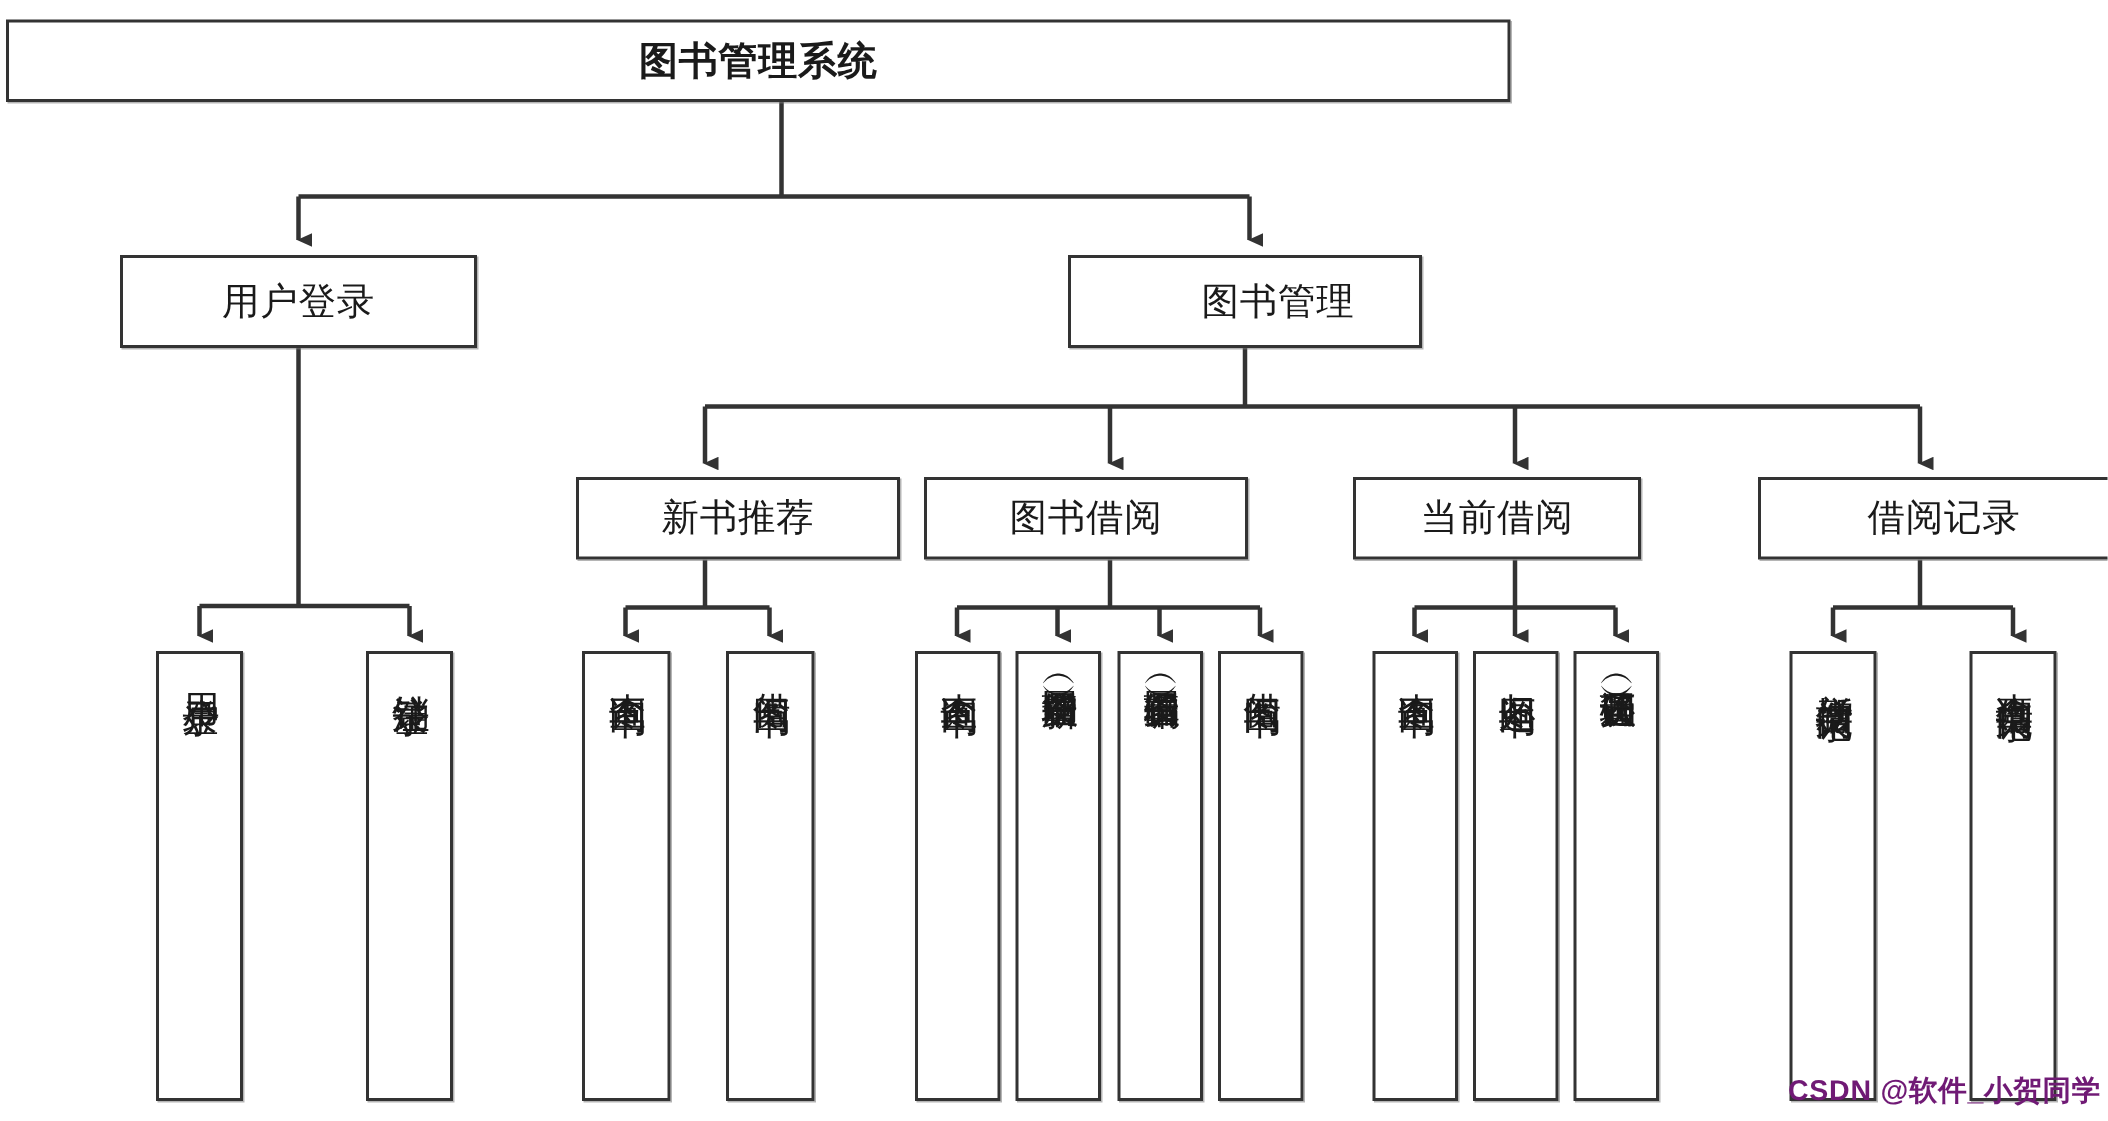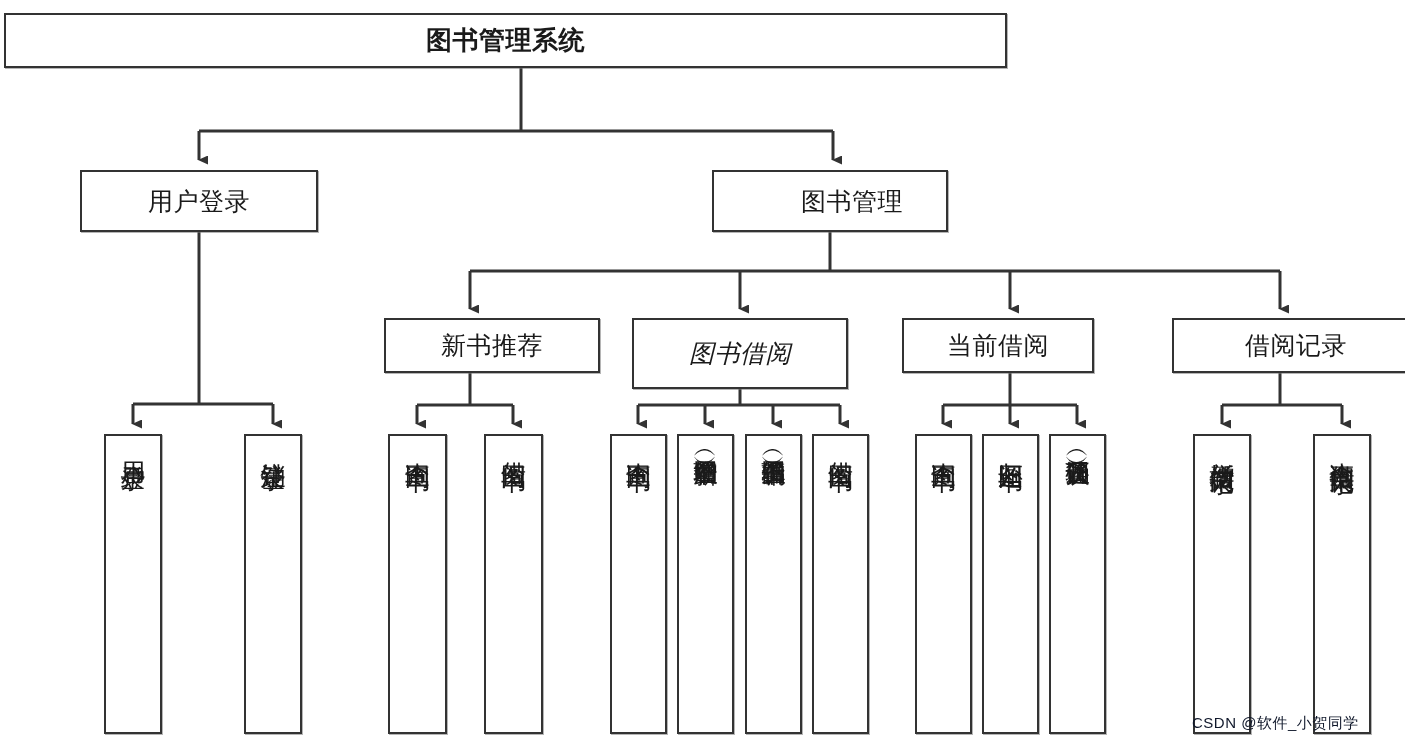--- a/index.html
+++ b/index.html
@@ -54,26 +54,27 @@
     line-height:1.0;
     letter-spacing:2px;
     white-space:nowrap;
   }
   .node.v.tight .label{
     font-size:24px;
     letter-spacing:0px;
   }
   .watermark{
     position:absolute;
-    color:#0f172a;
-    font-size:15px;
+    color:#701a75;
+    font-size:19px;
     letter-spacing:0.5px;
     white-space:nowrap;
     z-index:5;
     user-select:none;
+    font-weight:bold;
   }
 </style>
 </head>
 <body>
 
 <div id="diagram-root">
 
   <svg class="edges" viewBox="0 0 1405 747" xmlns="http://www.w3.org/2000/svg">
     <defs>
       <marker id="arrowhead" markerWidth="9" markerHeight="10" refX="4.5" refY="9" orient="auto" markerUnits="userSpaceOnUse">
@@ -143,21 +144,21 @@
   <div class="node h" style="left:80px;top:170px;width:238px;height:62px;">
     <span class="label">用户登录</span>
   </div>
   <div class="node h" style="left:712px;top:170px;width:236px;height:62px;padding-left:44px;">
     <span class="label">图书管理</span>
   </div>
 
   <div class="node h" style="left:362px;top:318px;width:216px;height:55px;margin-left:22px;">
     <span class="label">新书推荐</span>
   </div>
-  <div class="node h" style="left:632px;top:318px;width:216px;height:71px;font-style:italic;">
+  <div class="node h" style="left:616px;top:318px;width:216px;height:55px;">
     <span class="label">图书借阅</span>
   </div>
   <div class="node h" style="left:902px;top:318px;width:192px;height:55px;">
     <span class="label">当前借阅</span>
   </div>
   <div class="node h" style="left:1172px;top:318px;width:248px;height:55px;">
     <span class="label">借阅记录</span>
   </div>
 
   <div class="node v" style="left:104px;top:434px;width:58px;height:300px;">

